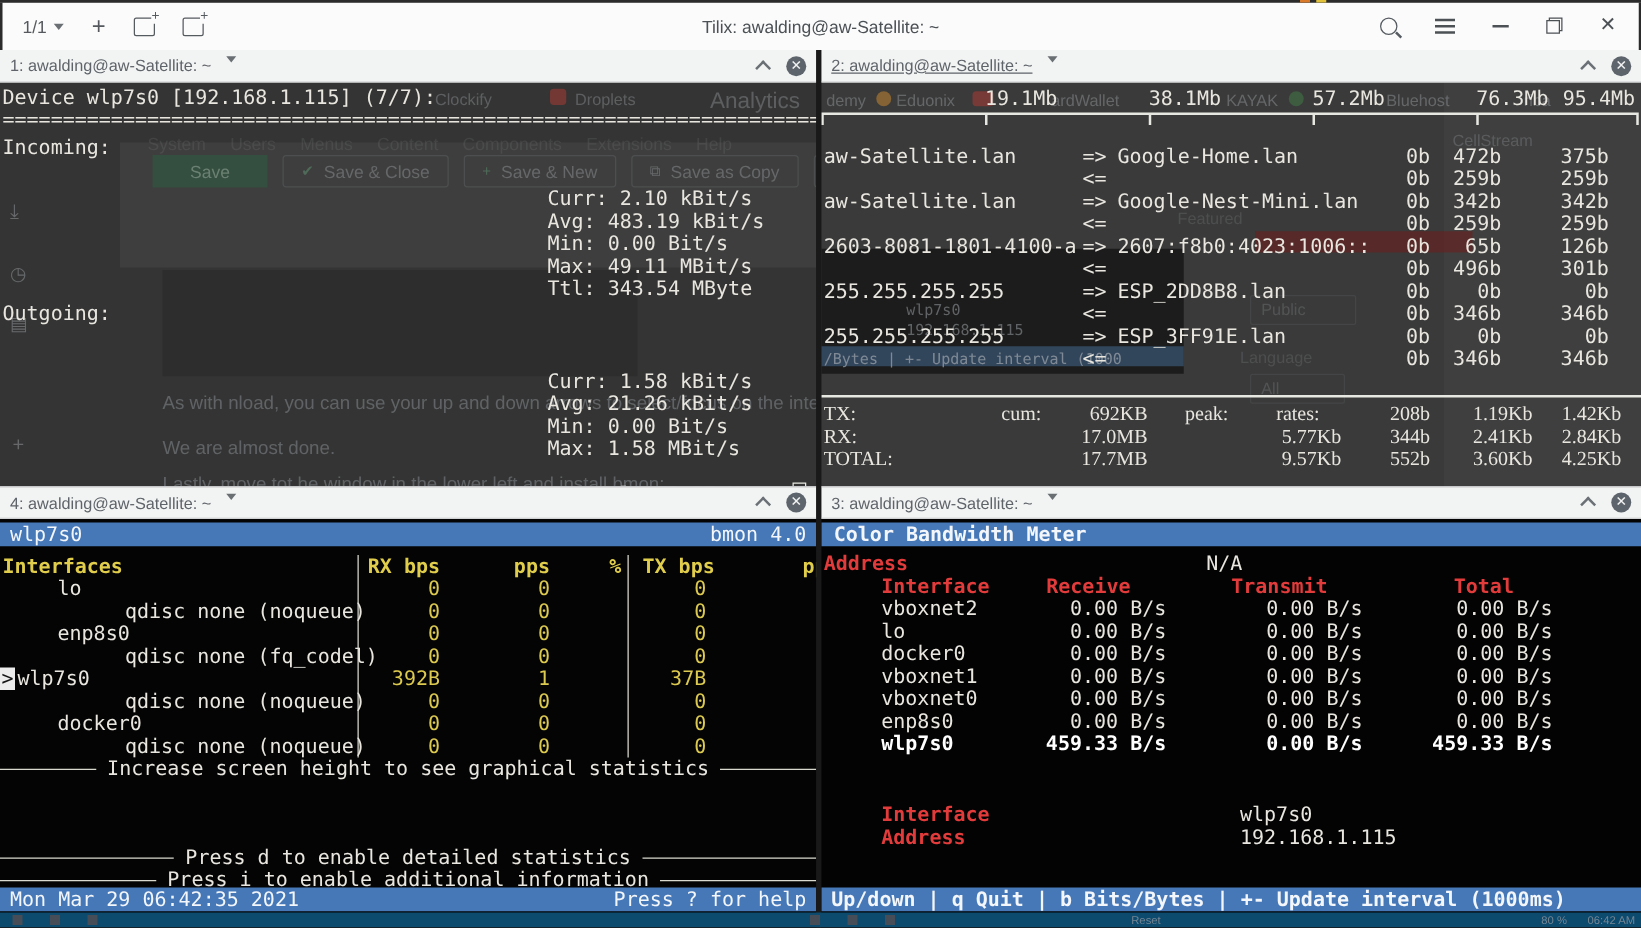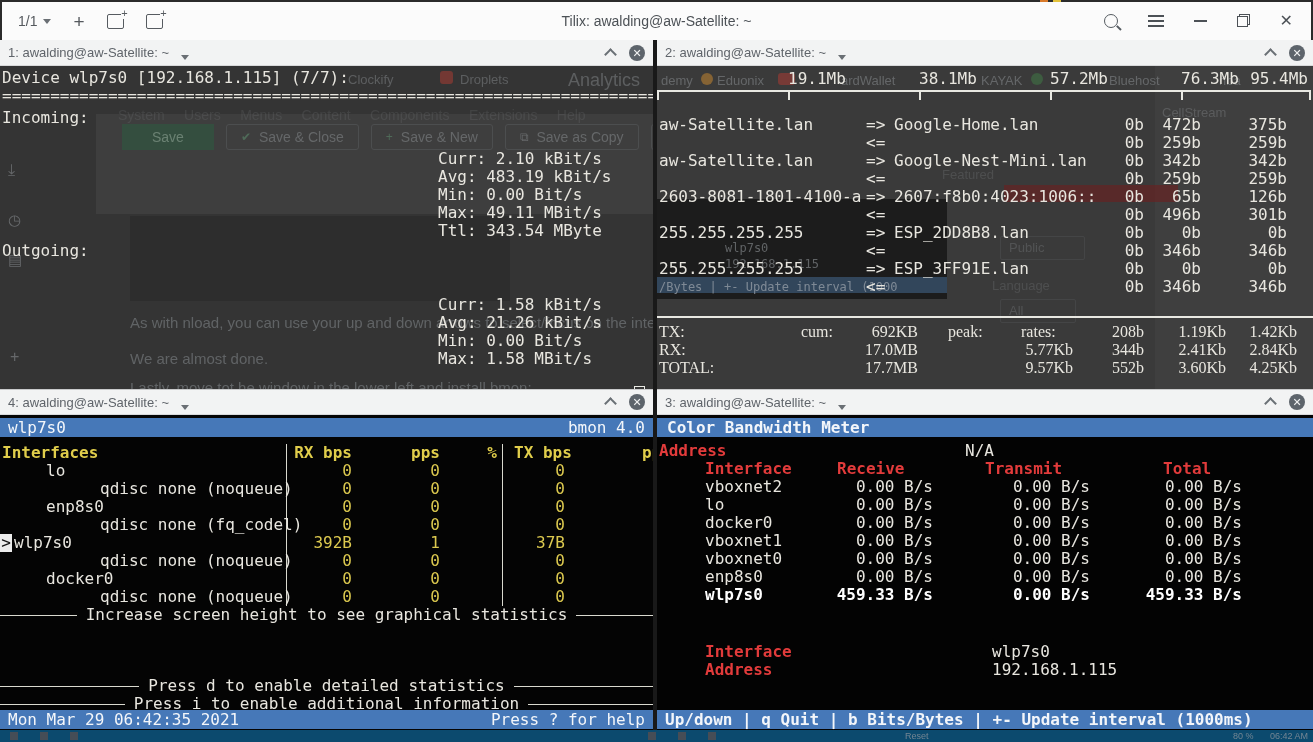--- a/index.html
+++ b/index.html
@@ -26,24 +26,24 @@
   .ico-min{display:inline-block;width:13px;height:1.8px;background:#4c5156;}
   .ico-max{position:relative;width:13px;height:13px;display:inline-block;}
   .ico-max:before{content:"";position:absolute;top:0;right:0;width:9px;height:9px;border:1.6px solid #4c5156;}
   .ico-max:after{content:"";position:absolute;bottom:0;left:0;width:9px;height:9px;border:1.6px solid #4c5156;background:#fbfbfb;}
   .ico-close{font-size:16px;color:#4c5156;line-height:1;}
   
   .pane-tab{position:absolute;height:26px;background:#f2f3f3;border-bottom:1px solid #d8d9da;
             display:flex;align-items:center;font-family:"Liberation Sans",sans-serif;font-size:13px;color:#5f646a;
             box-sizing:border-box;padding:0 8px;z-index:40;}
   .tab1{top:40px;left:0;width:653px;}
-  .tab2{top:40px;left:657px;width:656px;}
+  .tab2{top:40px;left:657px;width:656px;text-decoration:underline;}
   .tab4{top:389px;left:0;width:653px;border-top:1px solid #c9cacb;}
   .tab3{top:389px;left:657px;width:656px;border-top:1px solid #c9cacb;}
-  .tab-title{display:flex;align-items:flex-end;gap:12px;cursor:default;}
+  .tab-title{display:flex;align-items:flex-start;gap:12px;cursor:default;}
   .tab-right{margin-left:auto;display:flex;align-items:center;gap:14px;}
   .chev-up{width:7px;height:7px;border-top:2px solid #6a7075;border-right:2px solid #6a7075;transform:rotate(-45deg);display:inline-block;margin-top:3px;}
   .tab-close{width:16px;height:16px;border-radius:50%;background:#5d646b;color:#f2f3f3;font-size:11px;line-height:16px;text-align:center;display:inline-block;}
   
   .pane{position:absolute;overflow:hidden;font-size:16px;line-height:18px;color:#e8e6df;z-index:10;}
   .pc1{top:66px;left:0;width:653px;height:323px;background:#343434;}
   .pc2{top:66px;left:657px;width:656px;height:323px;background:#3a3a3a;}
   .pc4{top:415px;left:0;width:653px;height:327px;background:#040404;}
   .pc3{top:415px;left:657px;width:656px;height:327px;background:#030303;}
   .vdivider{position:absolute;top:40px;bottom:0;left:653px;width:4px;background:#191919;z-index:45;}

